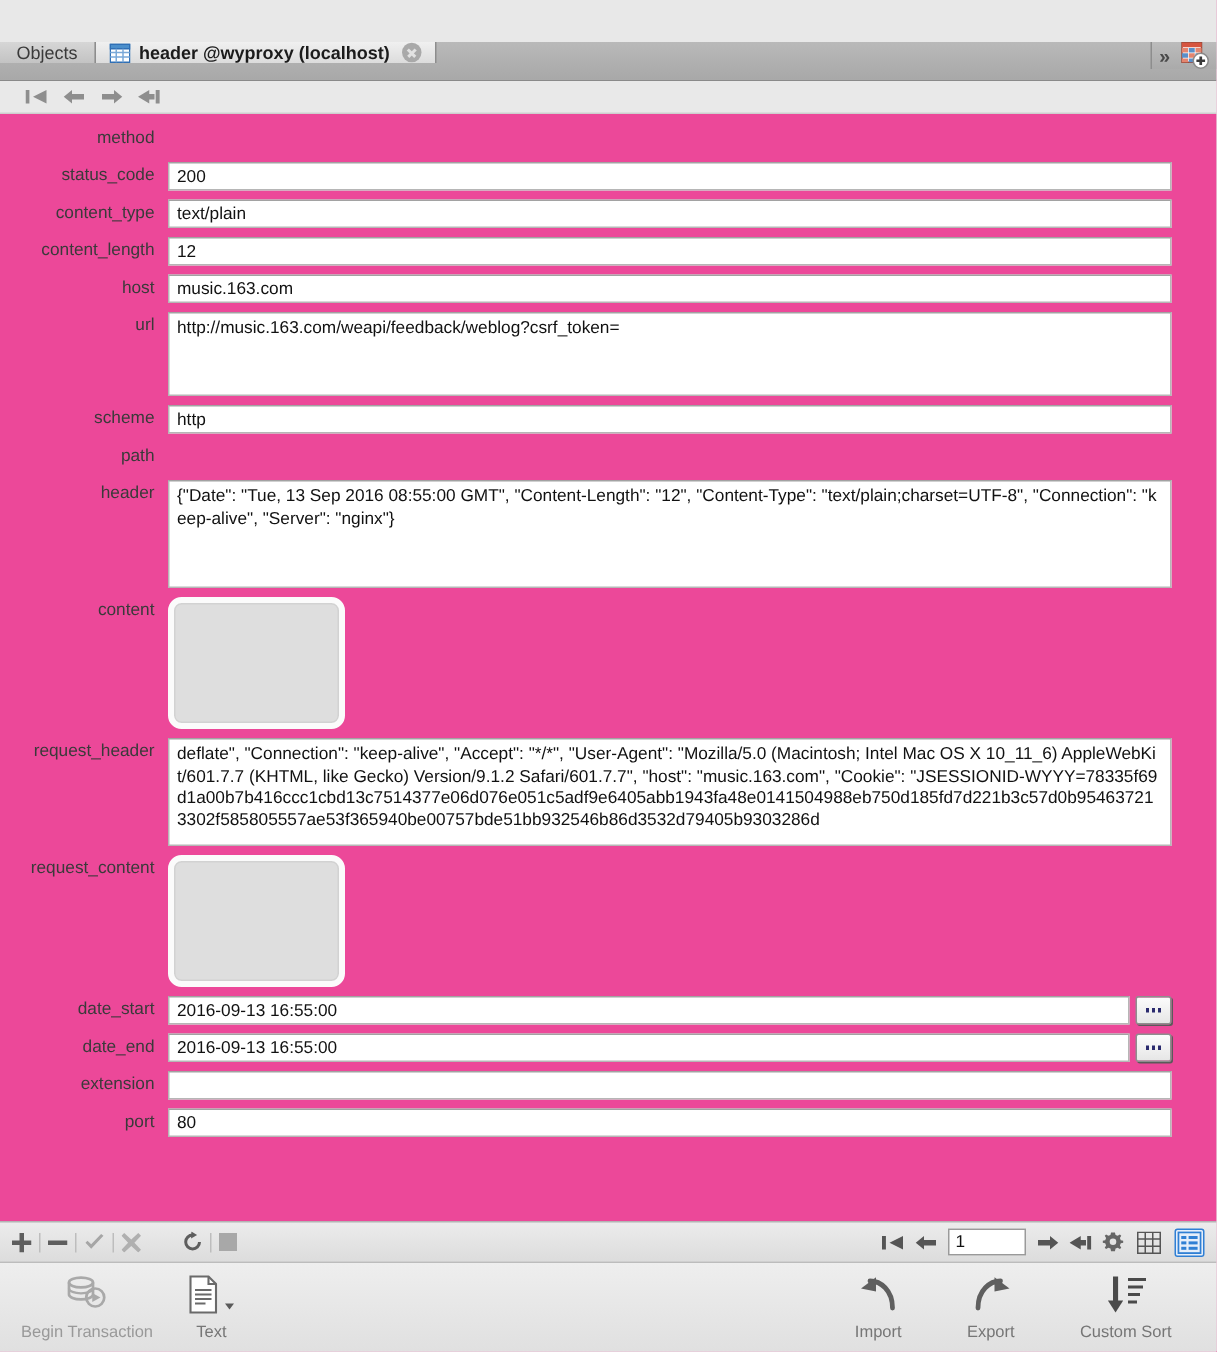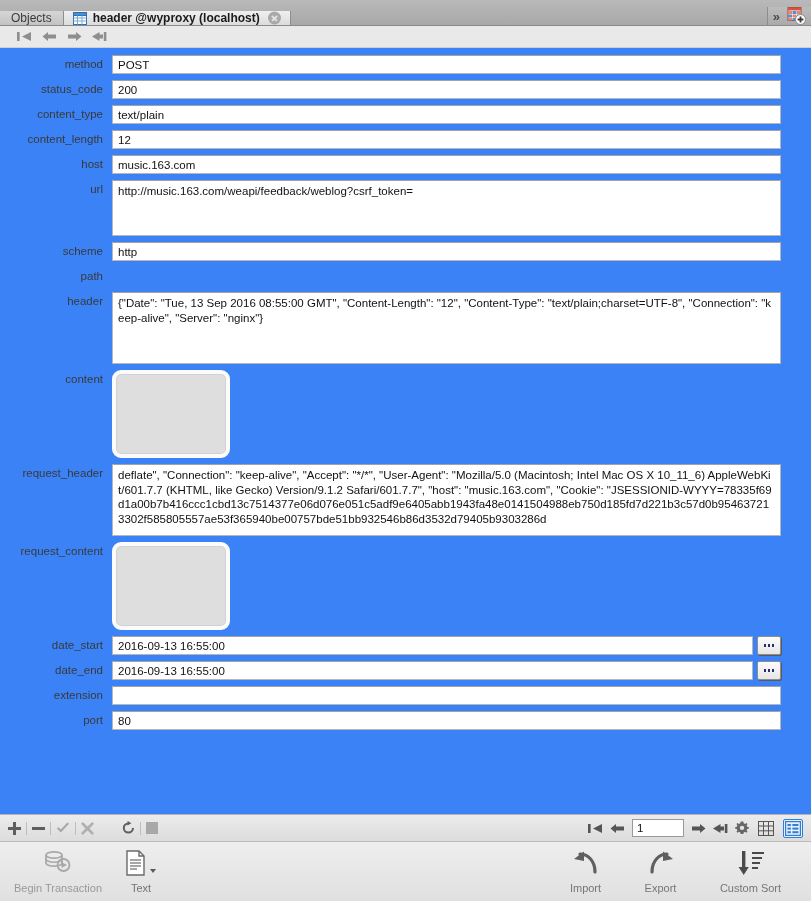--- a/index.html
+++ b/index.html
@@ -17,25 +17,26 @@
     position: relative;
     display: flex;
     flex-direction: column;
     background: #e8e8e8;
   }
 
   
   .tabbar {
     height: 26px;
     display: flex;
-    align-items: flex-end;
+    align-items: flex-start;
     background: linear-gradient(to bottom, #b9b9b9, #a8a8a8);
     border-bottom: 1px solid #8a8a8a;
     position: relative;
     flex: 0 0 26px;
+    margin-top: 28px;
   }
   .tab {
     display: flex;
     align-items: center;
     padding: 0 9px;
     font-size: 12px;
     color: #2e2e2e;
     border-right: 1px solid #8d8d8d;
     position: relative;
     cursor: default;
@@ -110,21 +111,21 @@
     align-items: center;
     padding-left: 17px;
     gap: 10px;
     border-bottom: 1px solid #cfcfcf;
   }
   .navrow svg { display: block; cursor: pointer; }
 
   
   .formarea {
     flex: 1 1 auto;
-    background: #3b82f6;
+    background: #ec4899;
     padding: 7px 0 0 0;
     overflow: hidden;
     position: relative;
   }
   .frow {
     display: flex;
     align-items: flex-start;
     margin-bottom: 6px;
     padding-right: 30px;
   }
@@ -340,23 +341,20 @@
       <svg width="15" height="11" viewBox="0 0 15 11">
           <path d="M0 5.5 L7.5 1 L7.5 3.6 L11 3.6 L11 7.4 L7.5 7.4 L7.5 10 Z" fill="#8e8e8e"></path>
           <rect x="11.8" y="1" width="2.6" height="9" fill="#8e8e8e"></rect>
         </svg>
     </span>
   </div>
 
   <div class="formarea" id="formarea">
       <div class="frow">
         <div class="flabel">method</div>
-        <div class="fctl">
-          <input type="text" class="ftext" value="POST" style="">
-        </div>
       </div>
       <div class="frow">
         <div class="flabel">status_code</div>
         <div class="fctl">
           <input type="text" class="ftext" value="200" style="">
         </div>
       </div>
       <div class="frow">
         <div class="flabel">content_type</div>
         <div class="fctl">

